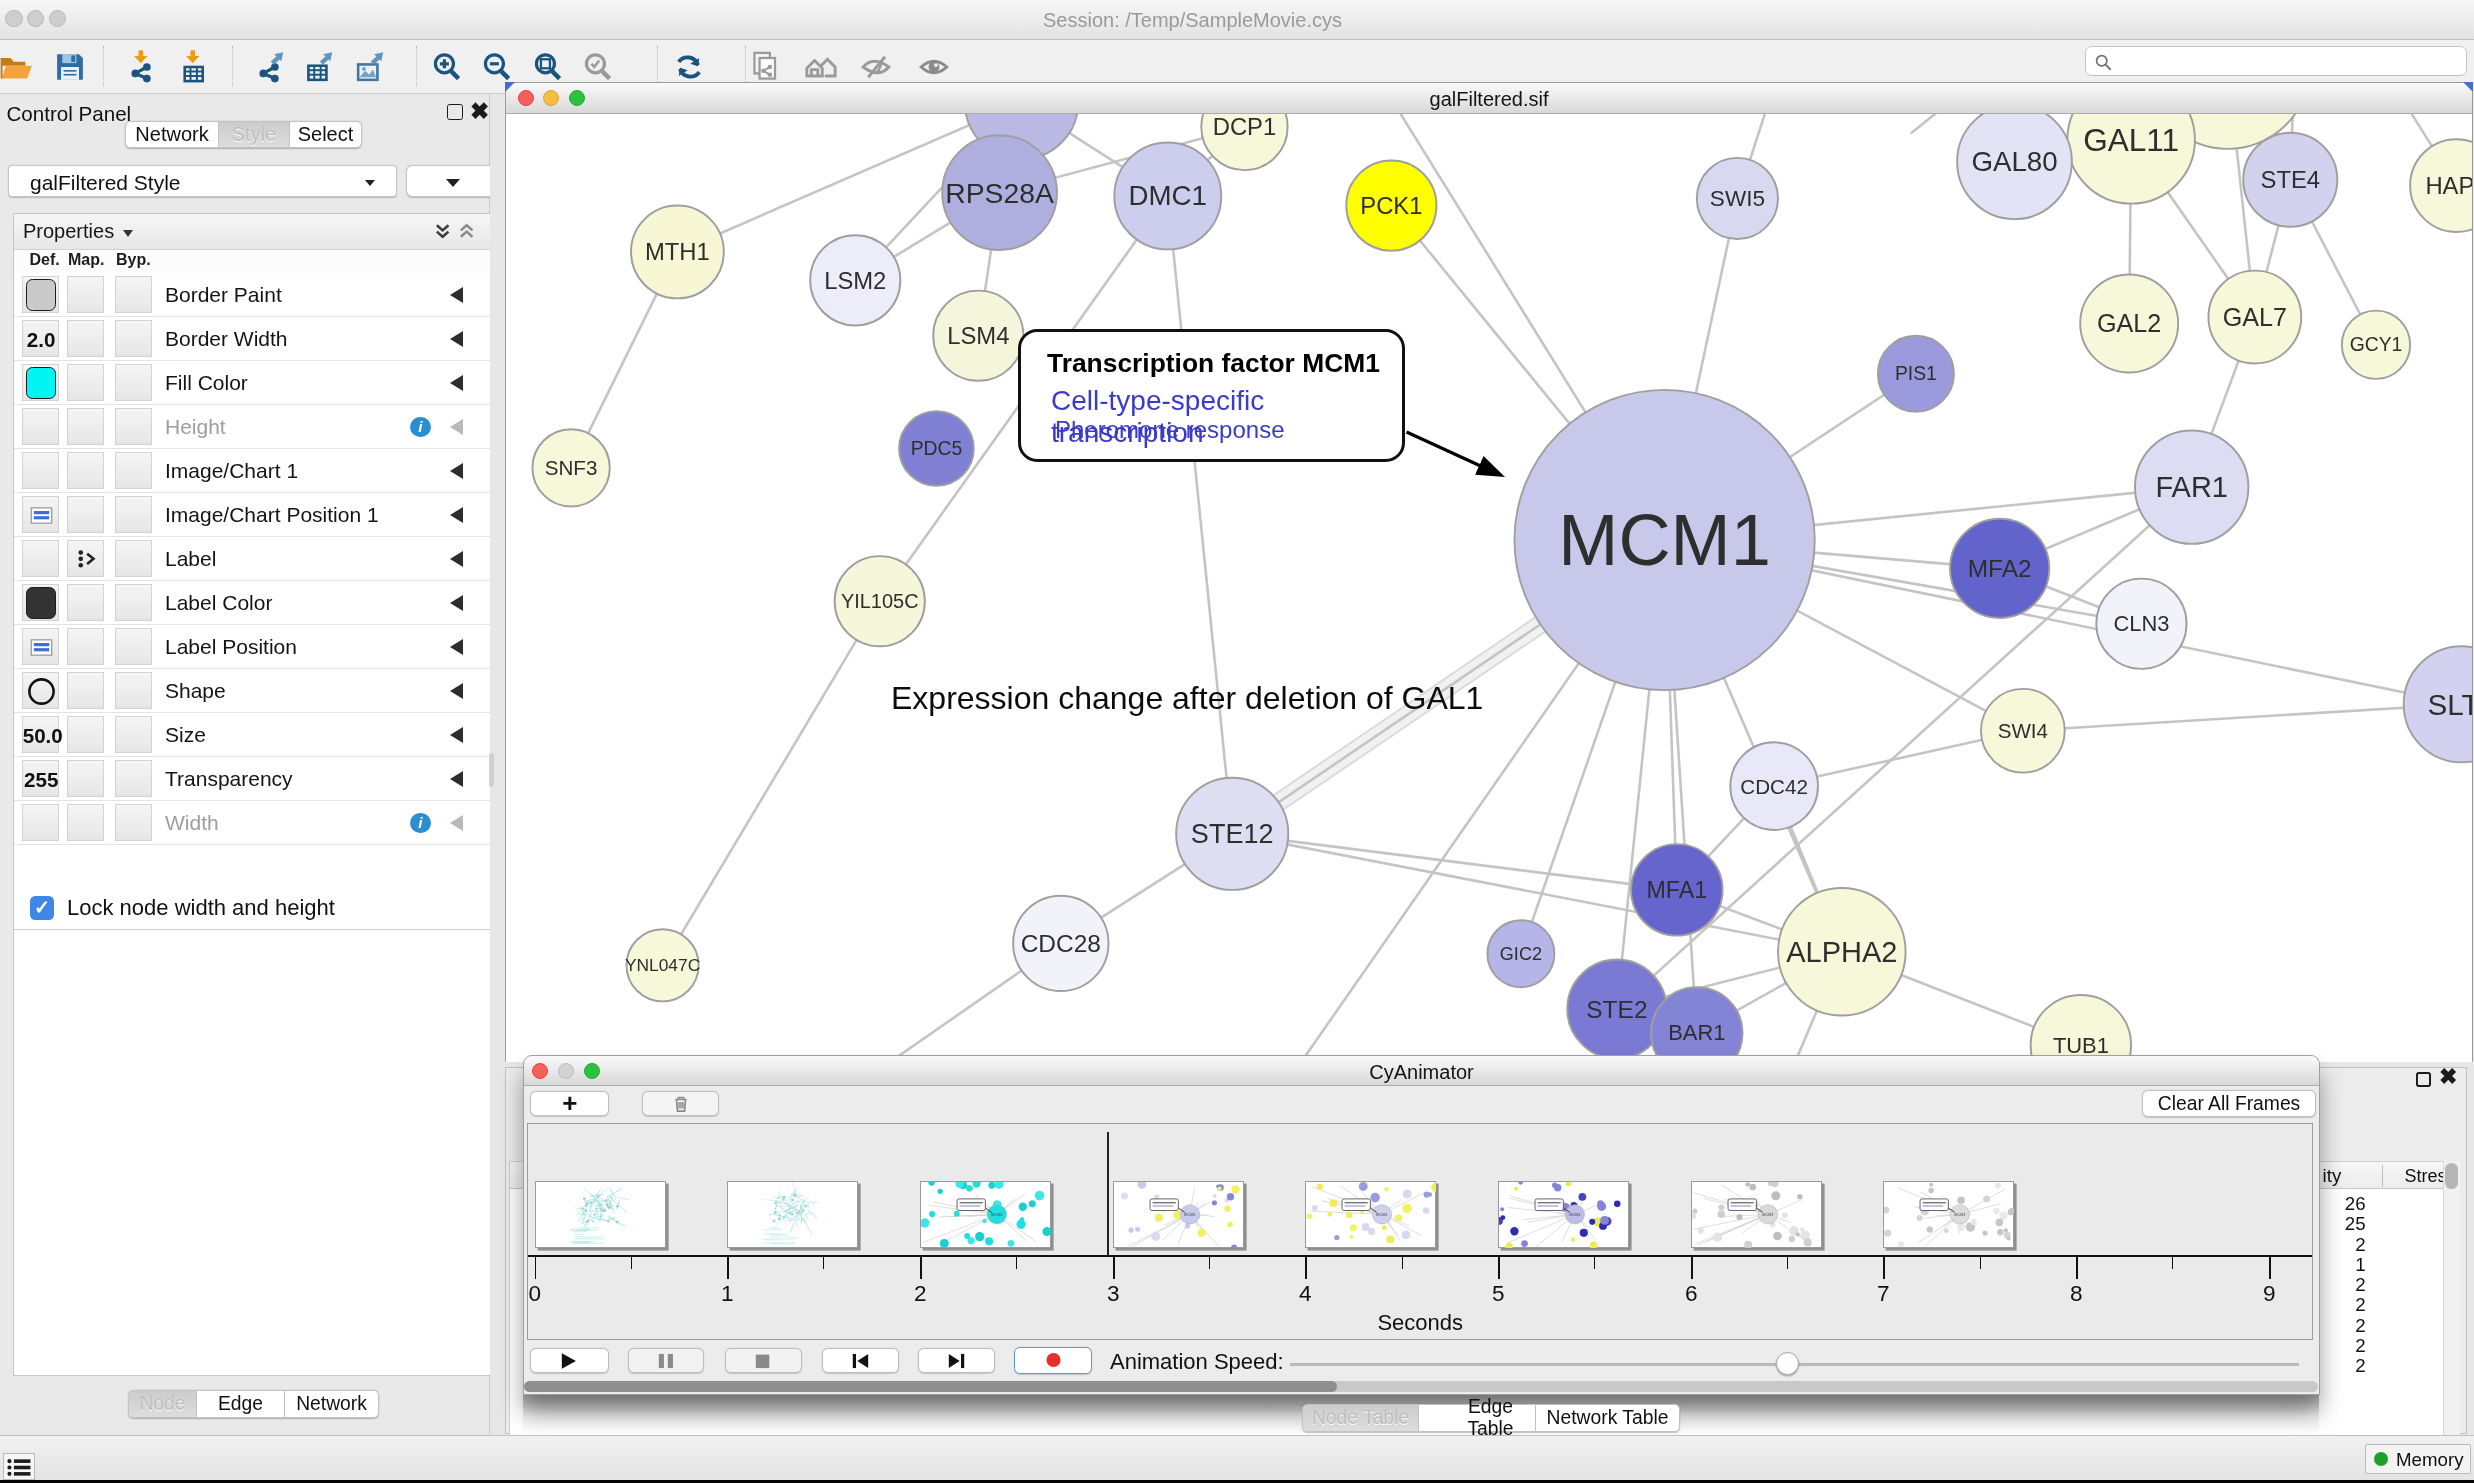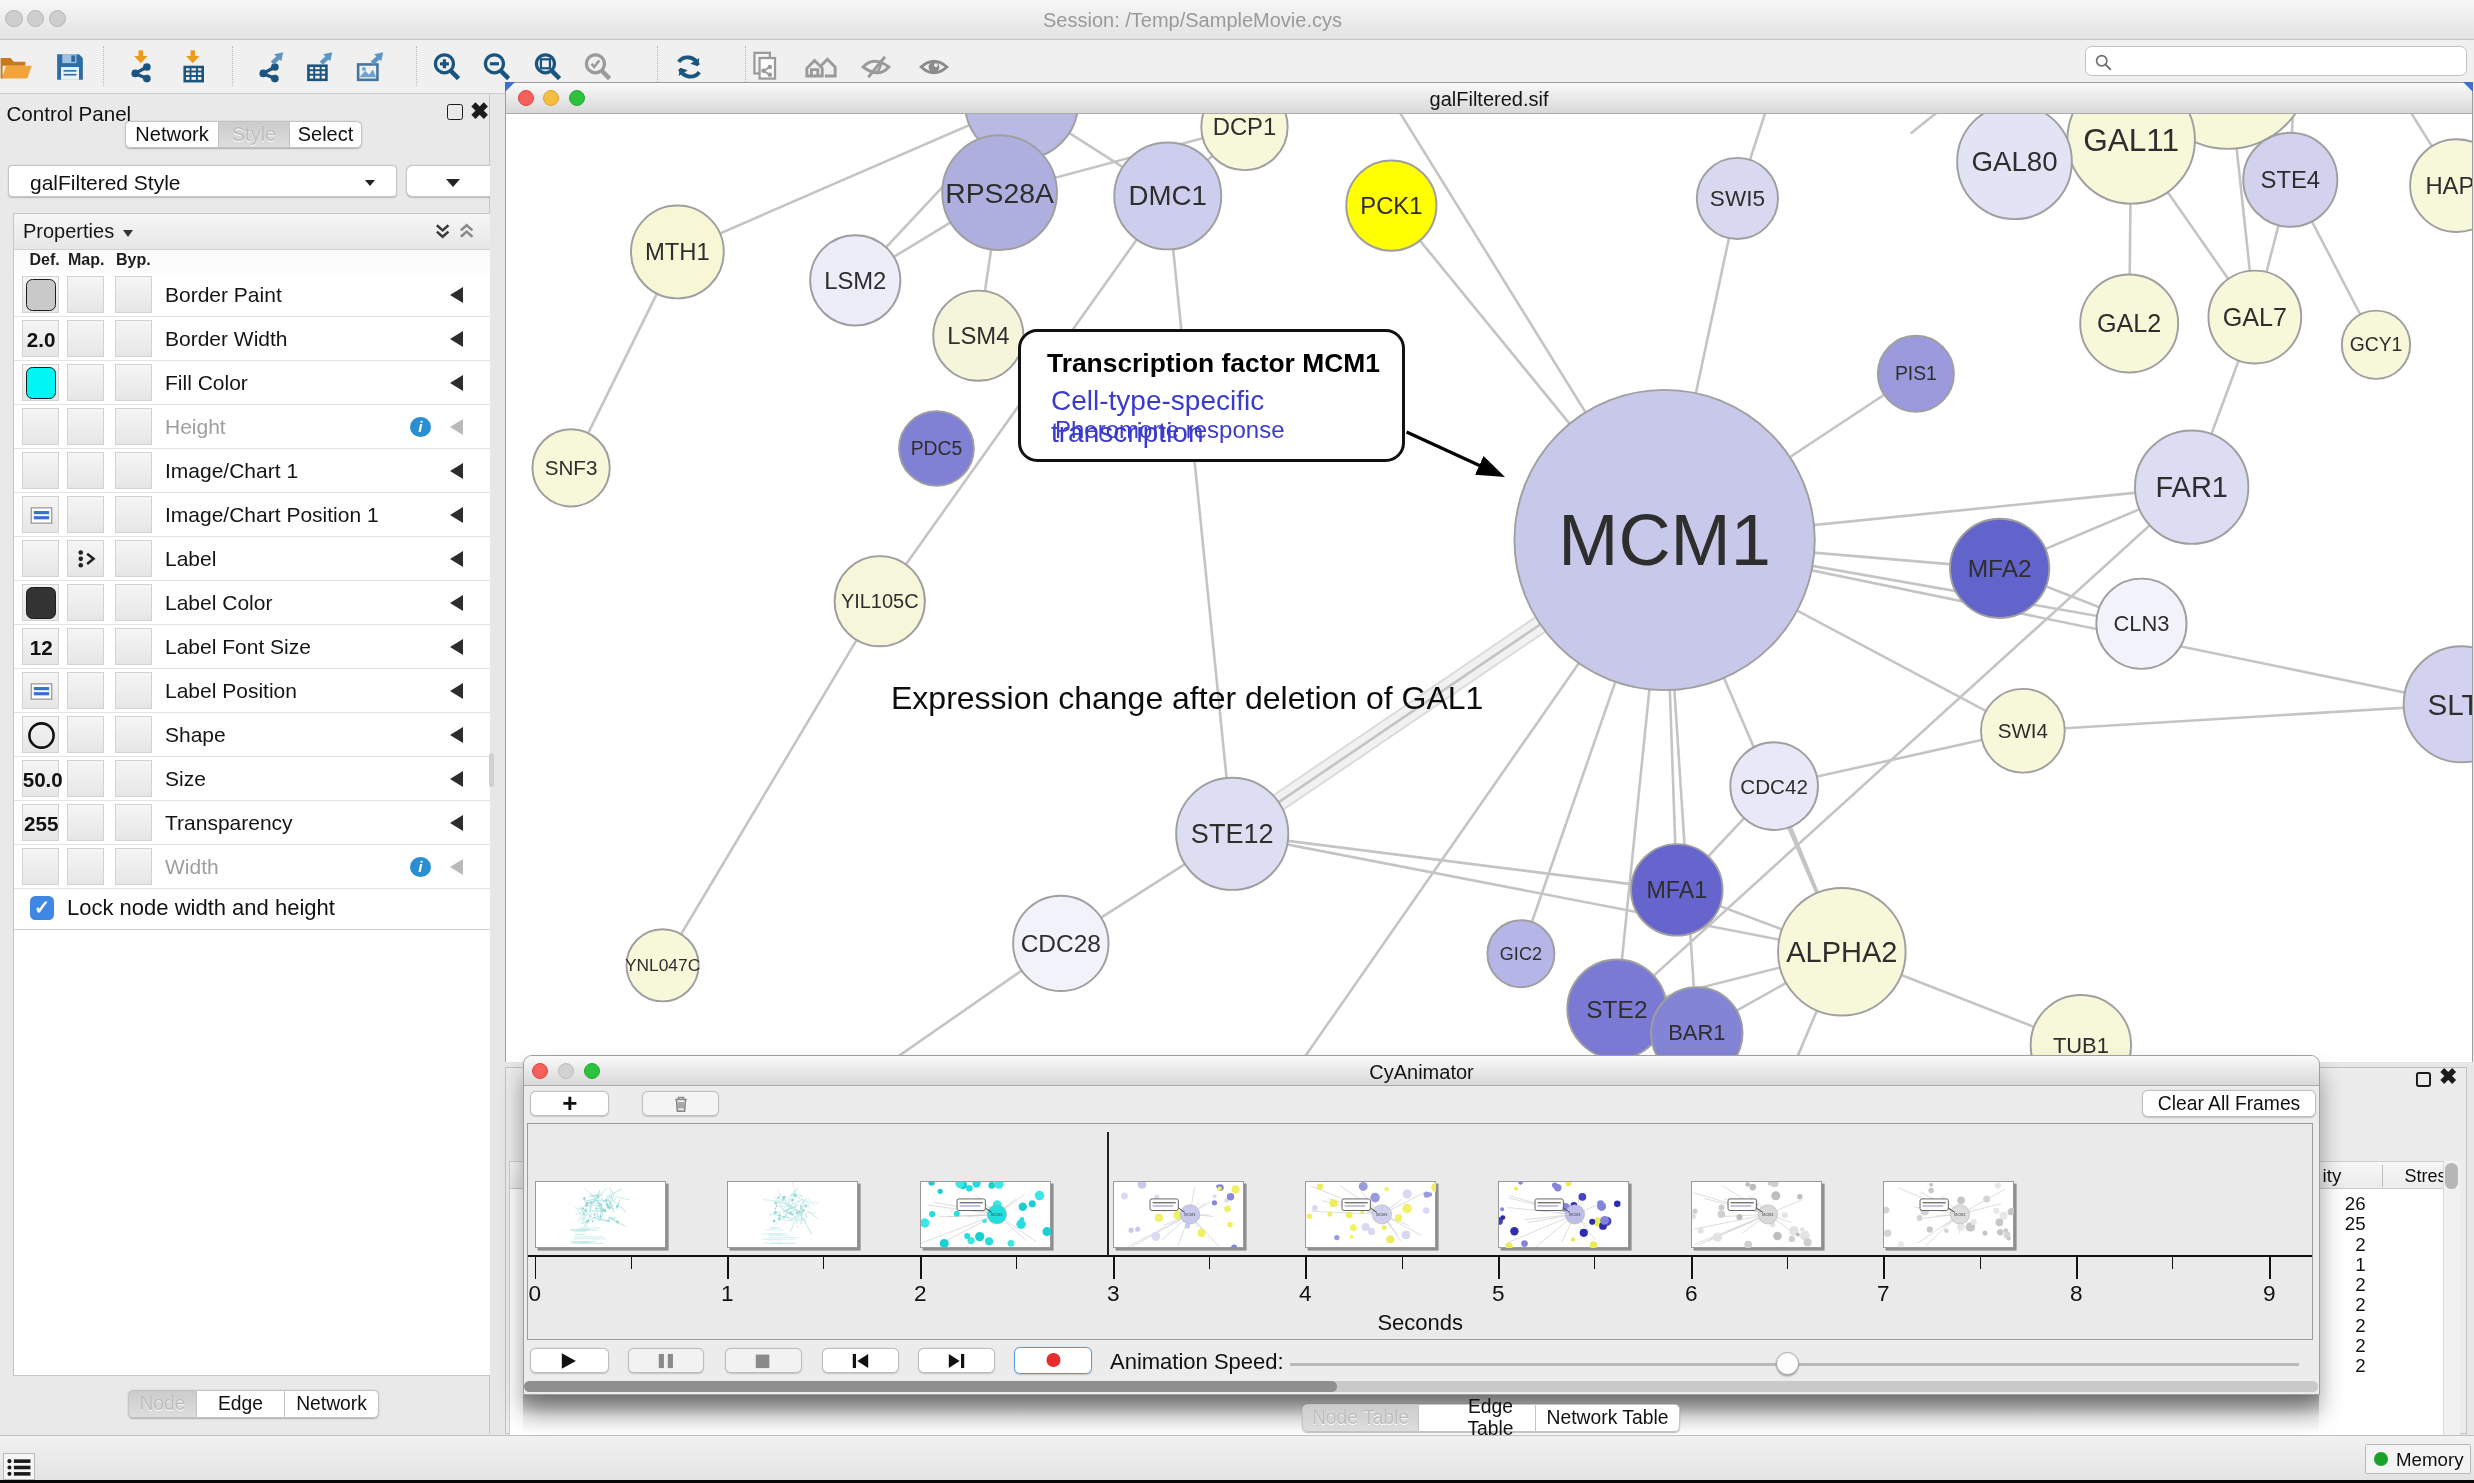--- a/index.html
+++ b/index.html
@@ -426,29 +426,20 @@
             <div class="prop-label">Label</div>
             <div class="prop-arrow"></div>
           </div>
           <div class="prop-row">
             <div class="well w0">
               <div class="swatch" style="background: rgb(51, 51, 51);"></div>
             </div>
             <div class="well w1"></div>
             <div class="well w2"></div>
             <div class="prop-label">Label Color</div>
-            <div class="prop-arrow"></div>
-          </div>
-          <div class="prop-row">
-            <div class="well w0">
-              <div class="defnum">12</div>
-            </div>
-            <div class="well w1"></div>
-            <div class="well w2"></div>
-            <div class="prop-label">Label Font Size</div>
             <div class="prop-arrow"></div>
           </div>
           <div class="prop-row">
             <div class="well w0"><svg width="37" height="37" viewBox="0 0 58 58">
                 <rect x="13" y="17" width="32" height="24" fill="#fff" stroke="#9a9a9a" stroke-width="2"></rect>
                 <rect x="17" y="22" width="24" height="5" fill="#3a6fd8"></rect>
                 <rect x="17" y="30" width="24" height="5" fill="#3a6fd8"></rect>
               </svg></div>
             <div class="well w1"></div>
             <div class="well w2"></div>

